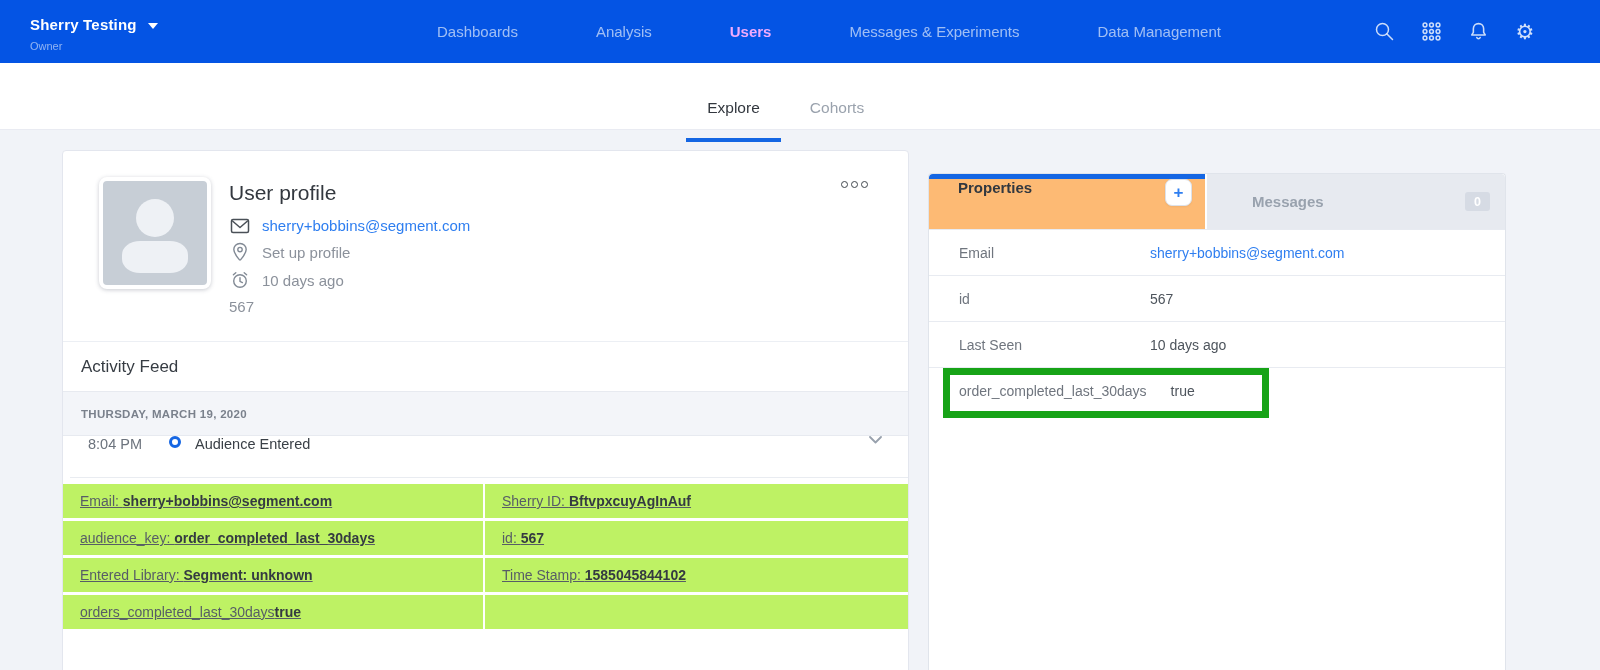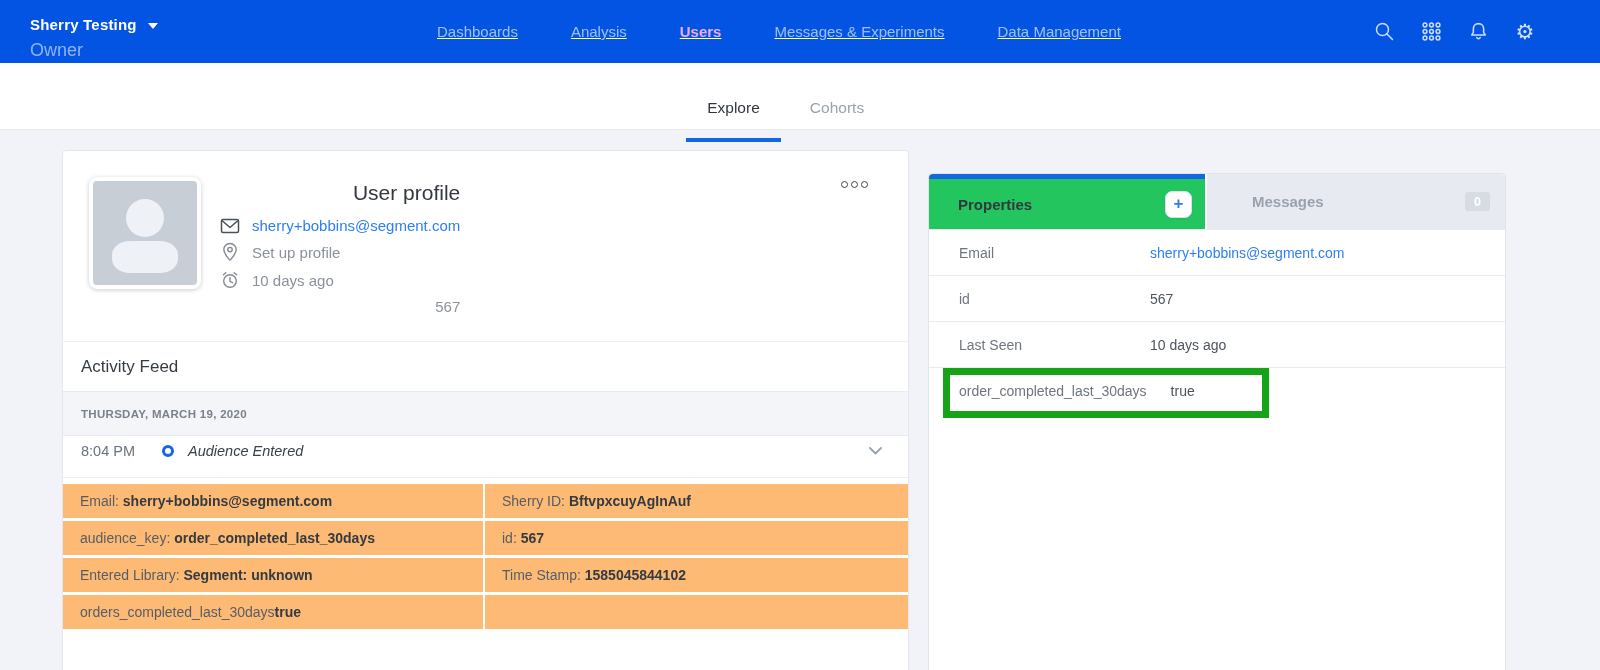--- a/index.html
+++ b/index.html
@@ -5,22 +5,22 @@
   * { margin:0; padding:0; box-sizing:border-box; }
   html,body { font-family:"Liberation Sans", sans-serif; }
   .page { position:relative; width:1600px; height:670px; background:#f1f3f8; overflow:hidden; }
 
   
   .header { position:relative; height:63px; background:#0454e4; color:#fff; }
   .ws-block { position:absolute; left:30px; top:16px; }
   .ws-name-row { display:flex; align-items:center; cursor:pointer; }
   .ws-name { font-size:15px; font-weight:bold; letter-spacing:.2px; }
   .caret-down { width:0; height:0; border-left:5px solid transparent; border-right:5px solid transparent; border-top:6px solid #fff; margin-left:11px; margin-top:2px; }
-  .ws-role { font-size:18px; color:rgba(255,255,255,.55); margin-top:7px; }
-  .main-nav { position:absolute; left:437px; top:0; height:100%; display:flex; align-items:center; gap:53px;text-decoration:underline; }
+  .ws-role { font-size:11px; color:rgba(255,255,255,.55); margin-top:7px; }
+  .main-nav { position:absolute; left:437px; top:0; height:100%; display:flex; align-items:center; gap:78px; }
   .nav-item { font-size:15px; color:rgba(255,255,255,.62); cursor:pointer; white-space:nowrap; }
   .nav-item.active { color:#f0abfc; font-weight:bold; }
   .header-icons { position:absolute; right:64px; top:0; height:100%; display:flex; align-items:center; gap:25px; }
   .hicon { width:22px; height:22px; display:grid; place-items:center; cursor:pointer; }
   .hicon svg { stroke:rgba(255,255,255,.8); fill:none; stroke-width:1.5; stroke-linecap:round; stroke-linejoin:round; }
   .gear-glyph { font-size:21px; color:rgba(255,255,255,.82); line-height:1; }
 
   
   .tabbar { position:relative; height:67px; background:#fff; border-bottom:1px solid #e9ebf2; }
   .tabbar-inner { position:absolute; left:686px; top:12px; height:100%; display:flex; }
@@ -29,58 +29,58 @@
   .tab-cohorts { margin-left:21px; width:70px; color:#9aa2ad; }
   .tab-underline { position:absolute; left:0; bottom:-1px; width:95px; height:4px; background:#1566e3; }
 
   
   .content { position:relative; display:flex; padding:20px 0 0 62px; gap:19px; }
 
   .card { background:#fff; border:1px solid #e3e6ee; border-radius:4px; }
   .left-card { width:847px; height:580px; position:relative; }
 
   
-  .profile-sec { position:relative; height:190px; padding:26px 0 0 26px; display:flex;text-align:right; }
+  .profile-sec { position:relative; height:190px; padding:26px 0 0 36px; display:flex; }
   .avatar { width:112px; height:112px; border:4px solid #fff; border-radius:8px; background:#c7ced6; box-shadow:0 1px 4px rgba(60,70,90,.28); position:relative; overflow:hidden; flex:0 0 auto; }
   .avatar .head { position:absolute; left:50%; top:18px; transform:translateX(-50%); width:38px; height:38px; border-radius:50%; background:#eef1f5; }
   .avatar .body { position:absolute; left:50%; bottom:12px; transform:translateX(-50%); width:66px; height:32px; border-radius:18px/14px; background:#eef1f5; }
   .profile-info { margin-left:18px; padding-top:4px; }
   .profile-title { font-size:21px; color:#33383f; margin-bottom:12px; }
   .p-row { display:flex; align-items:center; margin-bottom:8px; }
   .p-row .ic { width:22px; display:flex; justify-content:center; margin-right:11px; }
   .p-row svg { fill:none; stroke-linecap:round; stroke-linejoin:round; }
   .p-email { font-size:15px; color:#2e7ef0; cursor:pointer; }
   .p-muted { font-size:15px; color:#8b919b; }
   .p-id { font-size:15px; color:#8b919b; margin-top:4px; }
   .menu-dots { position:absolute; right:40px; top:30px; display:flex; gap:3px; cursor:pointer; }
   .menu-dots i { width:7px; height:7px; border:1.7px solid #40464d; border-radius:50%; display:block; }
 
   
   .af-header { height:50px; border-top:1px solid #eceff4; display:flex; align-items:center; padding-left:18px; font-size:17px; color:#363c43; }
   .af-date { height:45px; background:#f3f5f9; border-top:1px solid #e7eaf0; border-bottom:1px solid #e7eaf0; display:flex; align-items:center; padding-left:18px; font-size:11.5px; font-weight:bold; color:#7a818c; letter-spacing:.3px; }
-  .af-event { height:42px; display:flex; align-items:center; padding:0 26px 12px 18px; border-bottom:1px solid #e9ecf1; cursor:pointer; }
+  .af-event { height:42px; display:flex; align-items:flex-start; padding:0 26px 12px 18px; border-bottom:1px solid #e9ecf1; cursor:pointer;margin-left:7px; }
   .ev-time { font-size:14.5px; color:#6c737d; }
   .ev-ring { width:12px; height:12px; border:3.5px solid #1566e3; border-radius:50%; margin:0 14px 0 27px; }
-  .ev-name { font-size:14.5px; color:#3a4047;font-style:italic; }
+  .ev-name { font-size:14.5px; color:#3a4047; }
   .ev-chev { margin-left:auto; display:flex; }
   .ev-chev svg { stroke:#98a1ad; fill:none; stroke-width:1.8; stroke-linecap:round; stroke-linejoin:round; }
 
   .ev-table { padding-top:6px; }
   .ev-trow { display:flex; height:34px; margin-bottom:3px; }
-  .ev-cell { background:#fdba74; display:flex; align-items:center; padding-left:17px; font-size:14px; color:#575d66; white-space:pre; }
+  .ev-cell { background:#bef264; display:flex; align-items:center; padding-left:17px; font-size:14px; color:#575d66; white-space:pre;text-decoration:underline; }
   .ev-cell .lbl { color:#575d66; }
   .ev-cell .val { font-weight:bold; color:#343a41; }
   .ev-c1 { width:420px; margin-right:2px; }
   .ev-c2 { flex:1; }
 
   
   .right-col { width:578px; margin-top:23px; }
   .right-card { position:relative; width:578px; height:500px; background:#fff; border:1px solid #e0e4eb; border-radius:4px 4px 0 0; border-bottom:none; }
   .panel-tabs { display:flex; height:55px; }
-  .ptab-props { flex:0 0 276px; background:#22c55e; border-top:5px solid #1566e3; border-radius:4px 0 0 0; display:flex; align-items:center; justify-content:space-between; padding:0 13px 0 29px; cursor:pointer; }
+  .ptab-props { flex:0 0 276px; background:#fdba74; border-top:5px solid #1566e3; border-radius:4px 0 0 0; display:flex; justify-content:space-between; padding:0 13px 0 29px; cursor:pointer; }
   .ptab-props .t { font-size:15px; font-weight:bold; color:#32383f; }
   .add-btn { width:27px; height:27px; border:1px solid #dce1e9; border-radius:7px; background:#fff; color:#2e7ef0; font-size:17px; font-weight:bold; display:grid; place-items:center; box-shadow:0 1px 2px rgba(0,0,0,.05); cursor:pointer; }
   .ptab-msgs { flex:1; margin-left:2px; background:#e7eaf0; border-radius:0 4px 0 0; display:flex; align-items:center; justify-content:space-between; padding:0 15px 0 45px; cursor:pointer; }
   .ptab-msgs .t { font-size:15px; font-weight:bold; color:#99a2ae; }
   .msg-badge { min-width:25px; height:19px; background:#d6dbe4; border-radius:3px; color:#fff; font-size:12.5px; font-weight:bold; display:grid; place-items:center; padding:0 4px; }
   .prow { display:flex; align-items:center; height:46px; border-top:1px solid #e8ebf1; padding-left:30px; }
   .prow .plbl { min-width:191px; padding-right:24px; font-size:14px; color:#6f757e; white-space:nowrap; }
   .prow .pval { font-size:14px; color:#4d545c; }
   .prow .pval.link { color:#2e7ef0; cursor:pointer; }
   .green-box { position:absolute; left:14px; top:194px; width:326px; height:50px; border:7px solid #17a317; pointer-events:none; }

